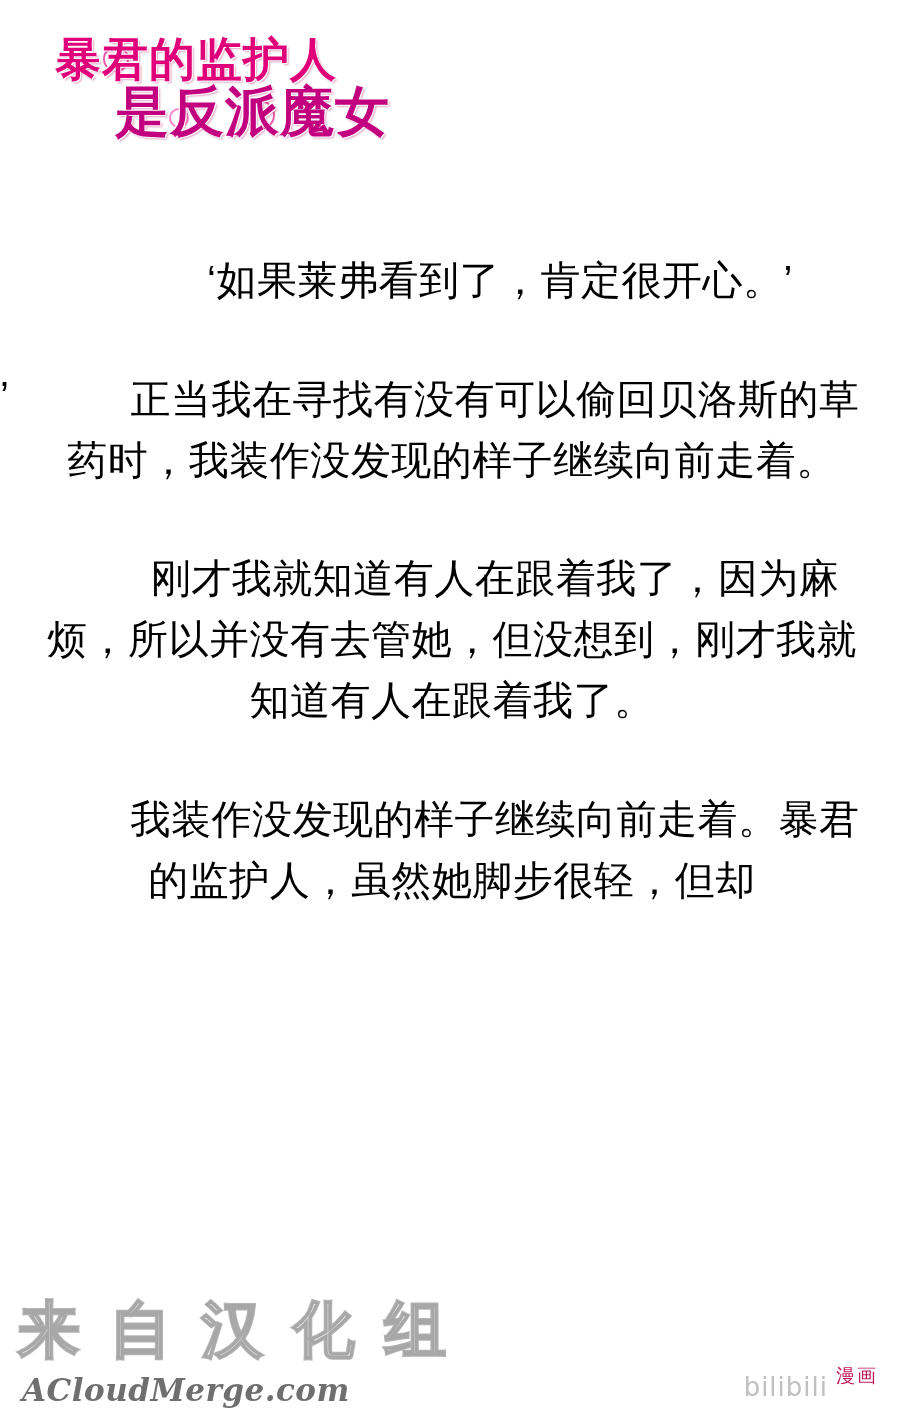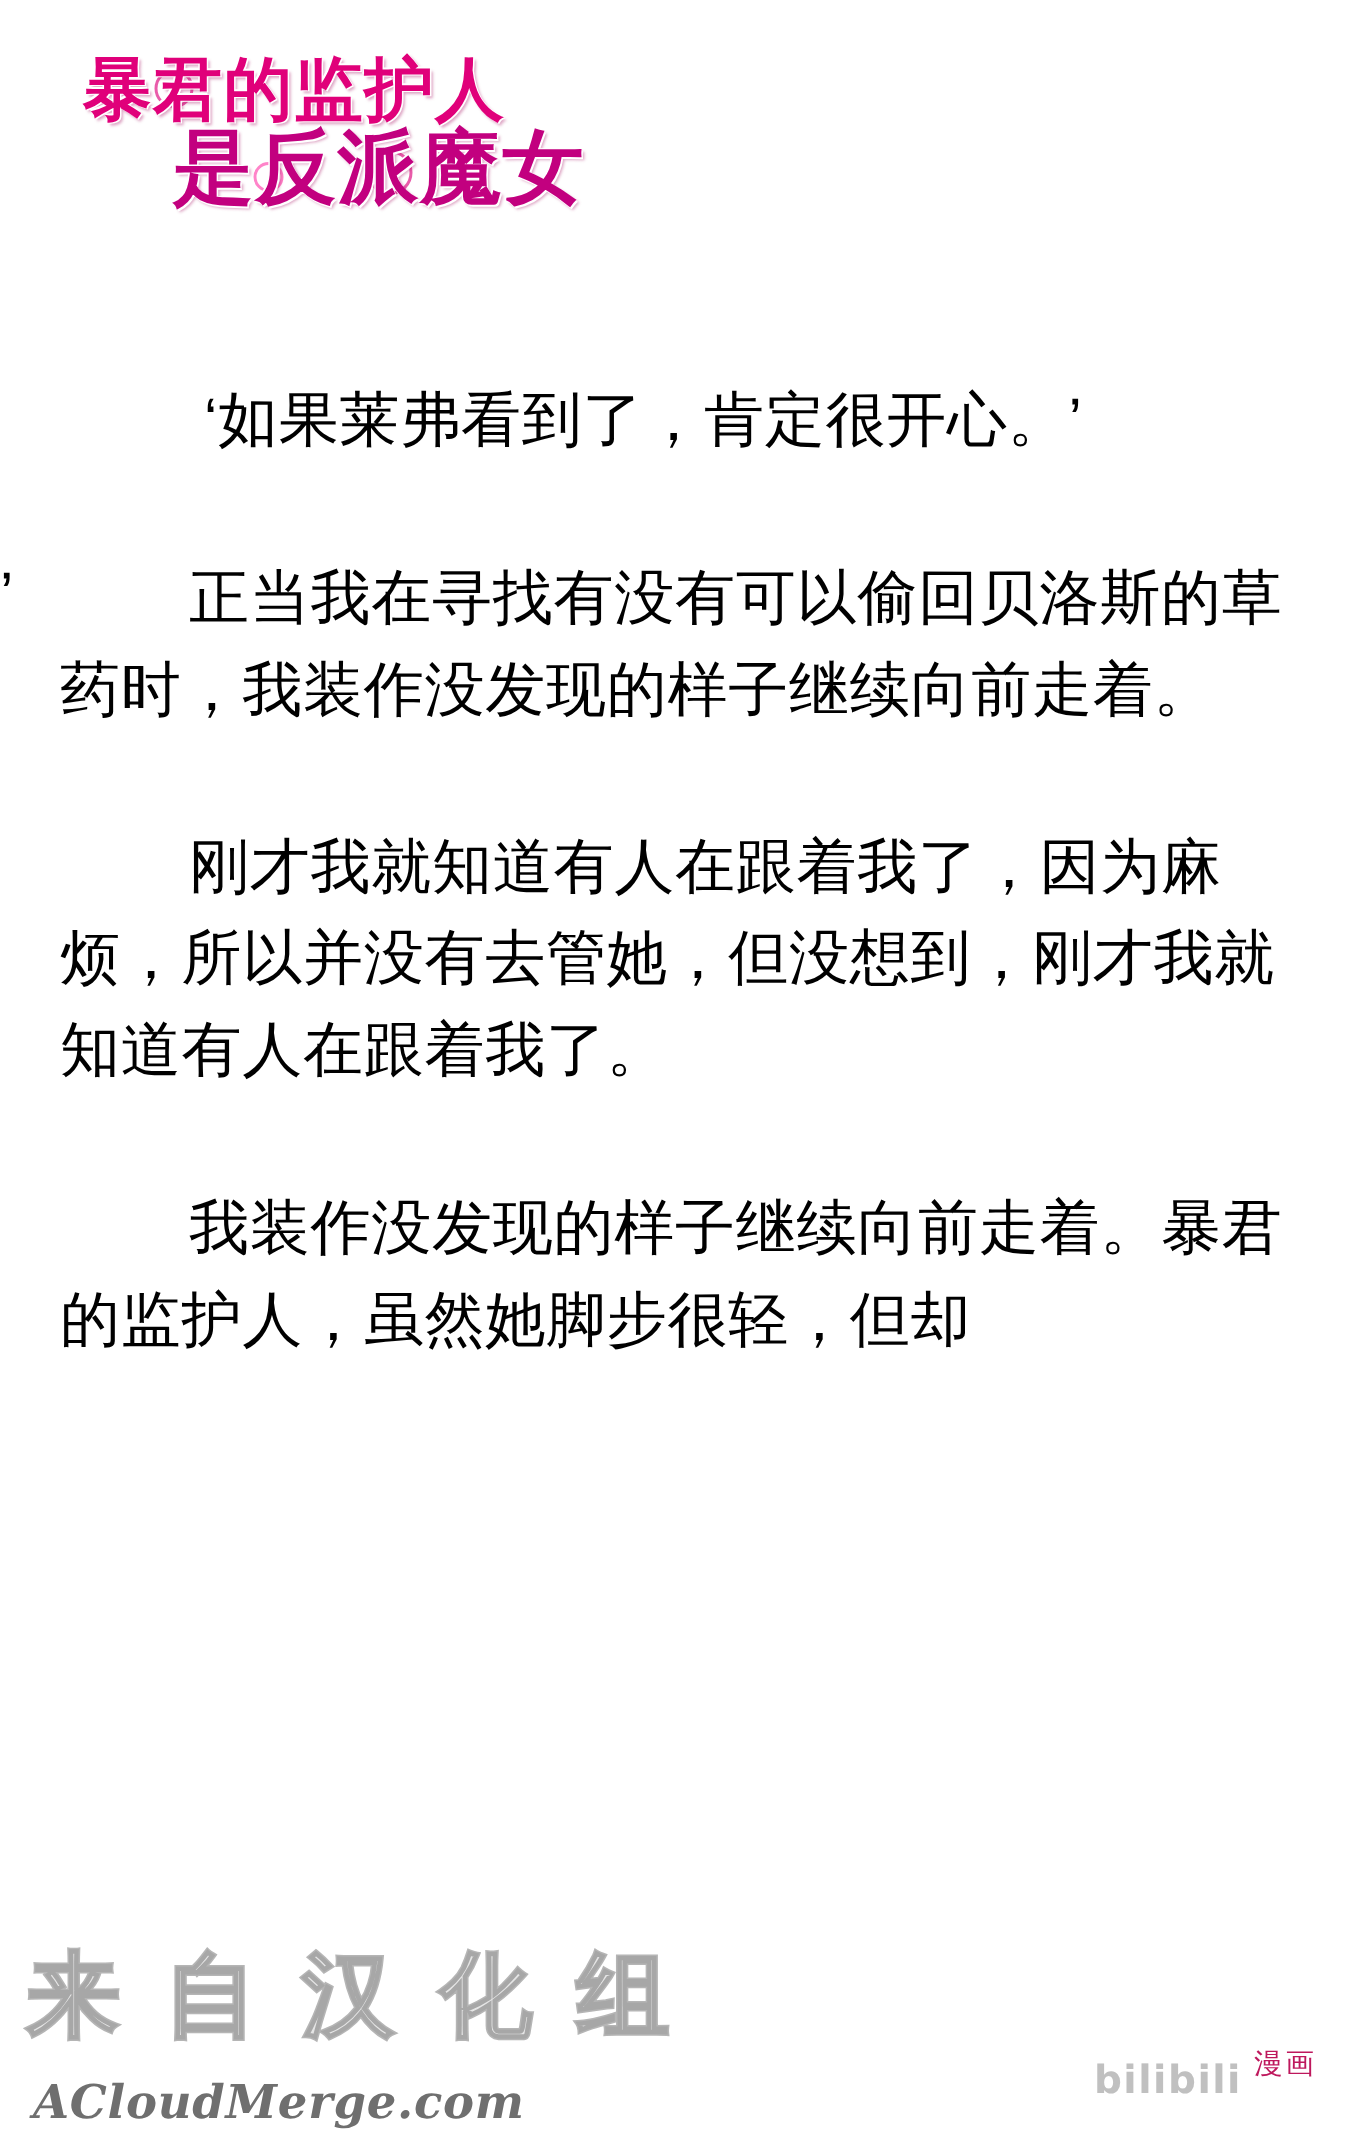--- a/index.html
+++ b/index.html
@@ -72,20 +72,21 @@
     width: 824px;
   }
   .para {
     font-family: "Liberation Sans", "DejaVu Sans", sans-serif;
     font-size: 40px;
     line-height: 1.52;
     color: #000000;
     margin: 0 0 58px 0;
     letter-spacing: 0.5px;
     word-break: break-all;
+    text-align: center;
   }
   .para.indent { text-indent: 86px; }
   .para.quote  { text-indent: 96px; }
   .para.last   { margin-bottom: 0; }
 
   
   .stray-mark {
     position: absolute;
     left: 0px;
     top: 374px;
@@ -106,21 +107,21 @@
     color: rgba(255,255,255,0.0);
     -webkit-text-stroke: 2px rgba(90,90,90,.45);
     text-shadow: 0 0 0 rgba(0,0,0,.1);
     white-space: nowrap;
     pointer-events: none;
     margin-top: 40px;
   }
   .wm-url {
     position: absolute;
     left: 22px;
-    bottom: 4px;
+    bottom: 16px;
     font-family: "DejaVu Serif", "Liberation Serif", serif;
     font-weight: 700;
     font-style: italic;
     font-size: 31px;
     color: #6f6f6f;
     letter-spacing: .5px;
     white-space: nowrap;
     pointer-events: none;
   }
   .wm-bili {
@@ -128,21 +129,21 @@
     right: 22px;
     bottom: 22px;
     display: flex;
     align-items: center;
     gap: 8px;
     color: #b9b9b9;
     pointer-events: none;
   }
   .wm-bili .bili-mark {
     font-family: "DejaVu Sans", sans-serif;
-    font-weight: 700;
+    font-weight: 400;
     font-size: 26px;
     letter-spacing: 1px;
     color: #c0c0c0;
     margin-top: 23px;
   }
   .wm-bili .bili-text {
     font-family: "Liberation Sans", sans-serif;
     font-size: 19px;
     color: #be185d;
     letter-spacing: 2px;

